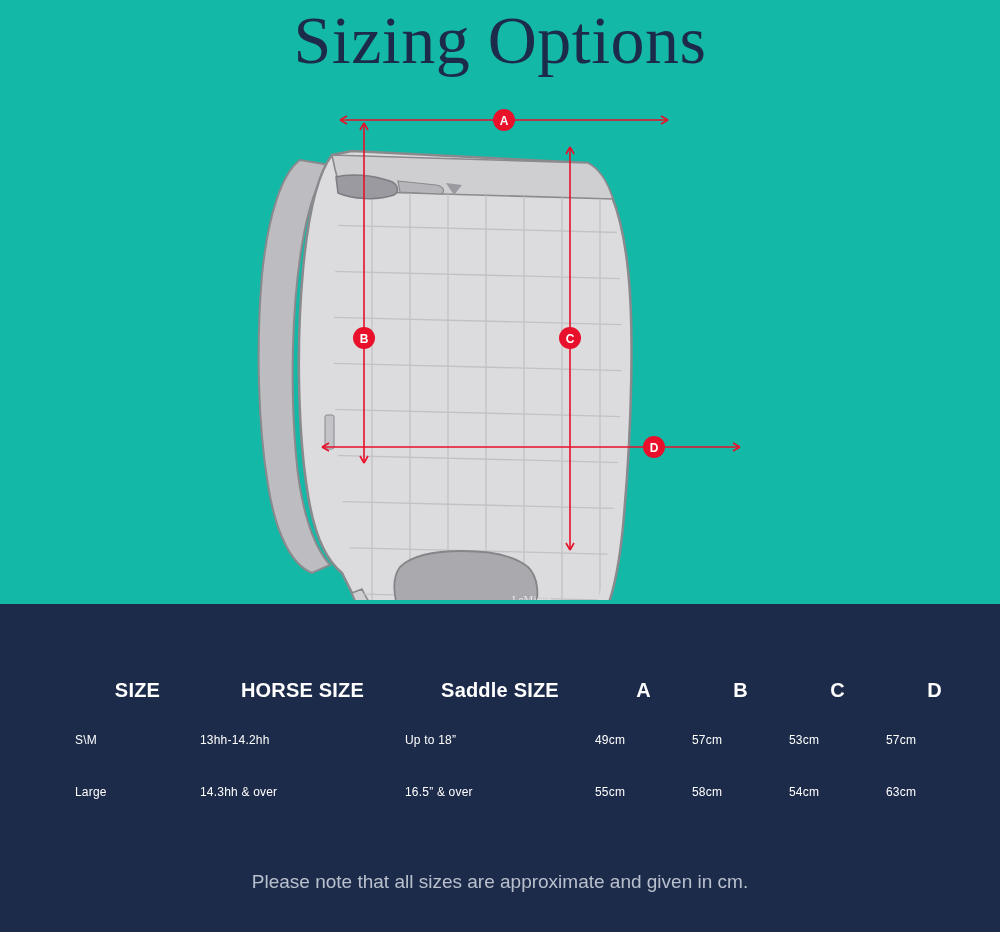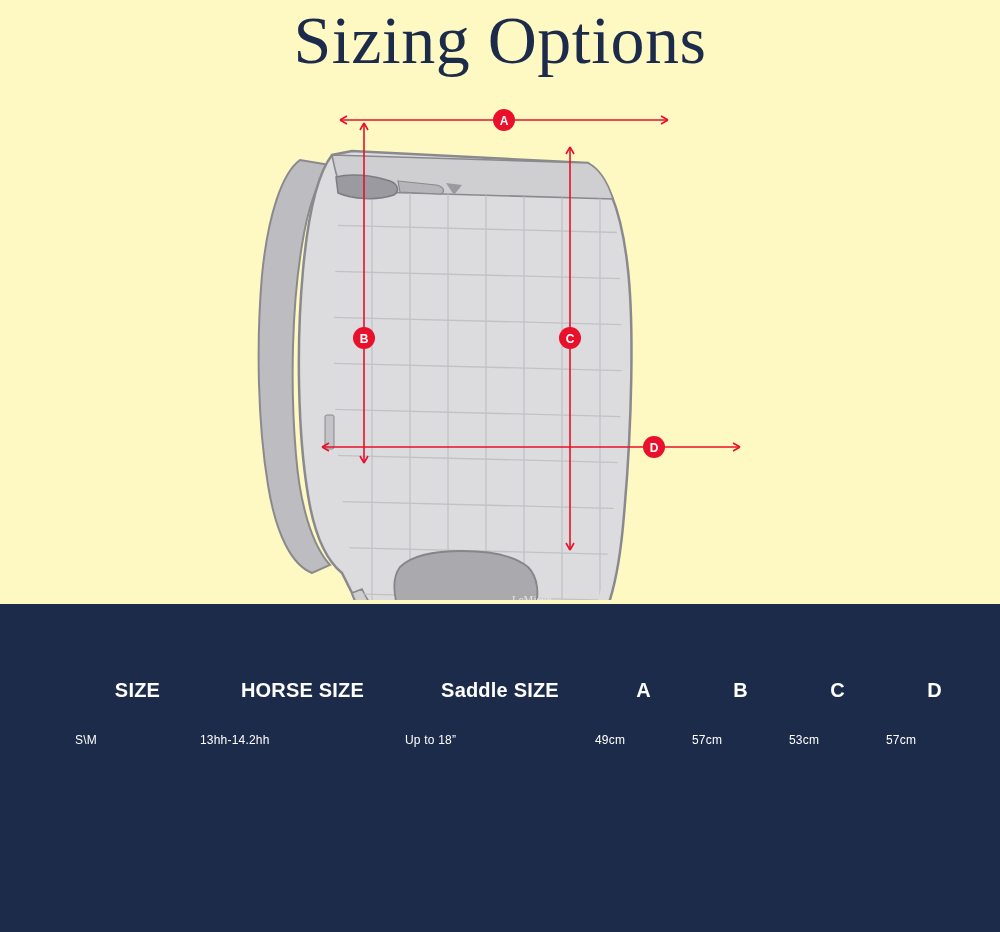--- a/index.html
+++ b/index.html
@@ -10,21 +10,21 @@
     width: 1000px;
     height: 932px;
     background: #ffffff;
     font-family: "Liberation Sans", sans-serif;
     overflow: hidden;
   }
   .page {
     position: relative;
     width: 1000px;
     height: 932px;
-    background: #fef9c3;
+    background: #14b8a6;
   }
 
   
   .title {
     position: absolute;
     top: -2px;
     left: 0;
     width: 1000px;
     text-align: center;
     font-family: "Liberation Serif", serif;
@@ -234,18 +234,28 @@
         <tbody>
           <tr>
             <td>S\M</td>
             <td>13hh-14.2hh</td>
             <td>Up to 18”</td>
             <td>49cm</td>
             <td>57cm</td>
             <td>53cm</td>
             <td>57cm</td>
           </tr>
+          <tr>
+            <td>Large</td>
+            <td>14.3hh &amp; over</td>
+            <td>16.5” &amp; over</td>
+            <td>55cm</td>
+            <td>58cm</td>
+            <td>54cm</td>
+            <td>63cm</td>
+          </tr>
         </tbody>
       </table>
     </div>
+    <div class="note">Please note that all sizes are approximate and given in cm.</div>
   </div>
 
 </div>
 
 </body></html>

